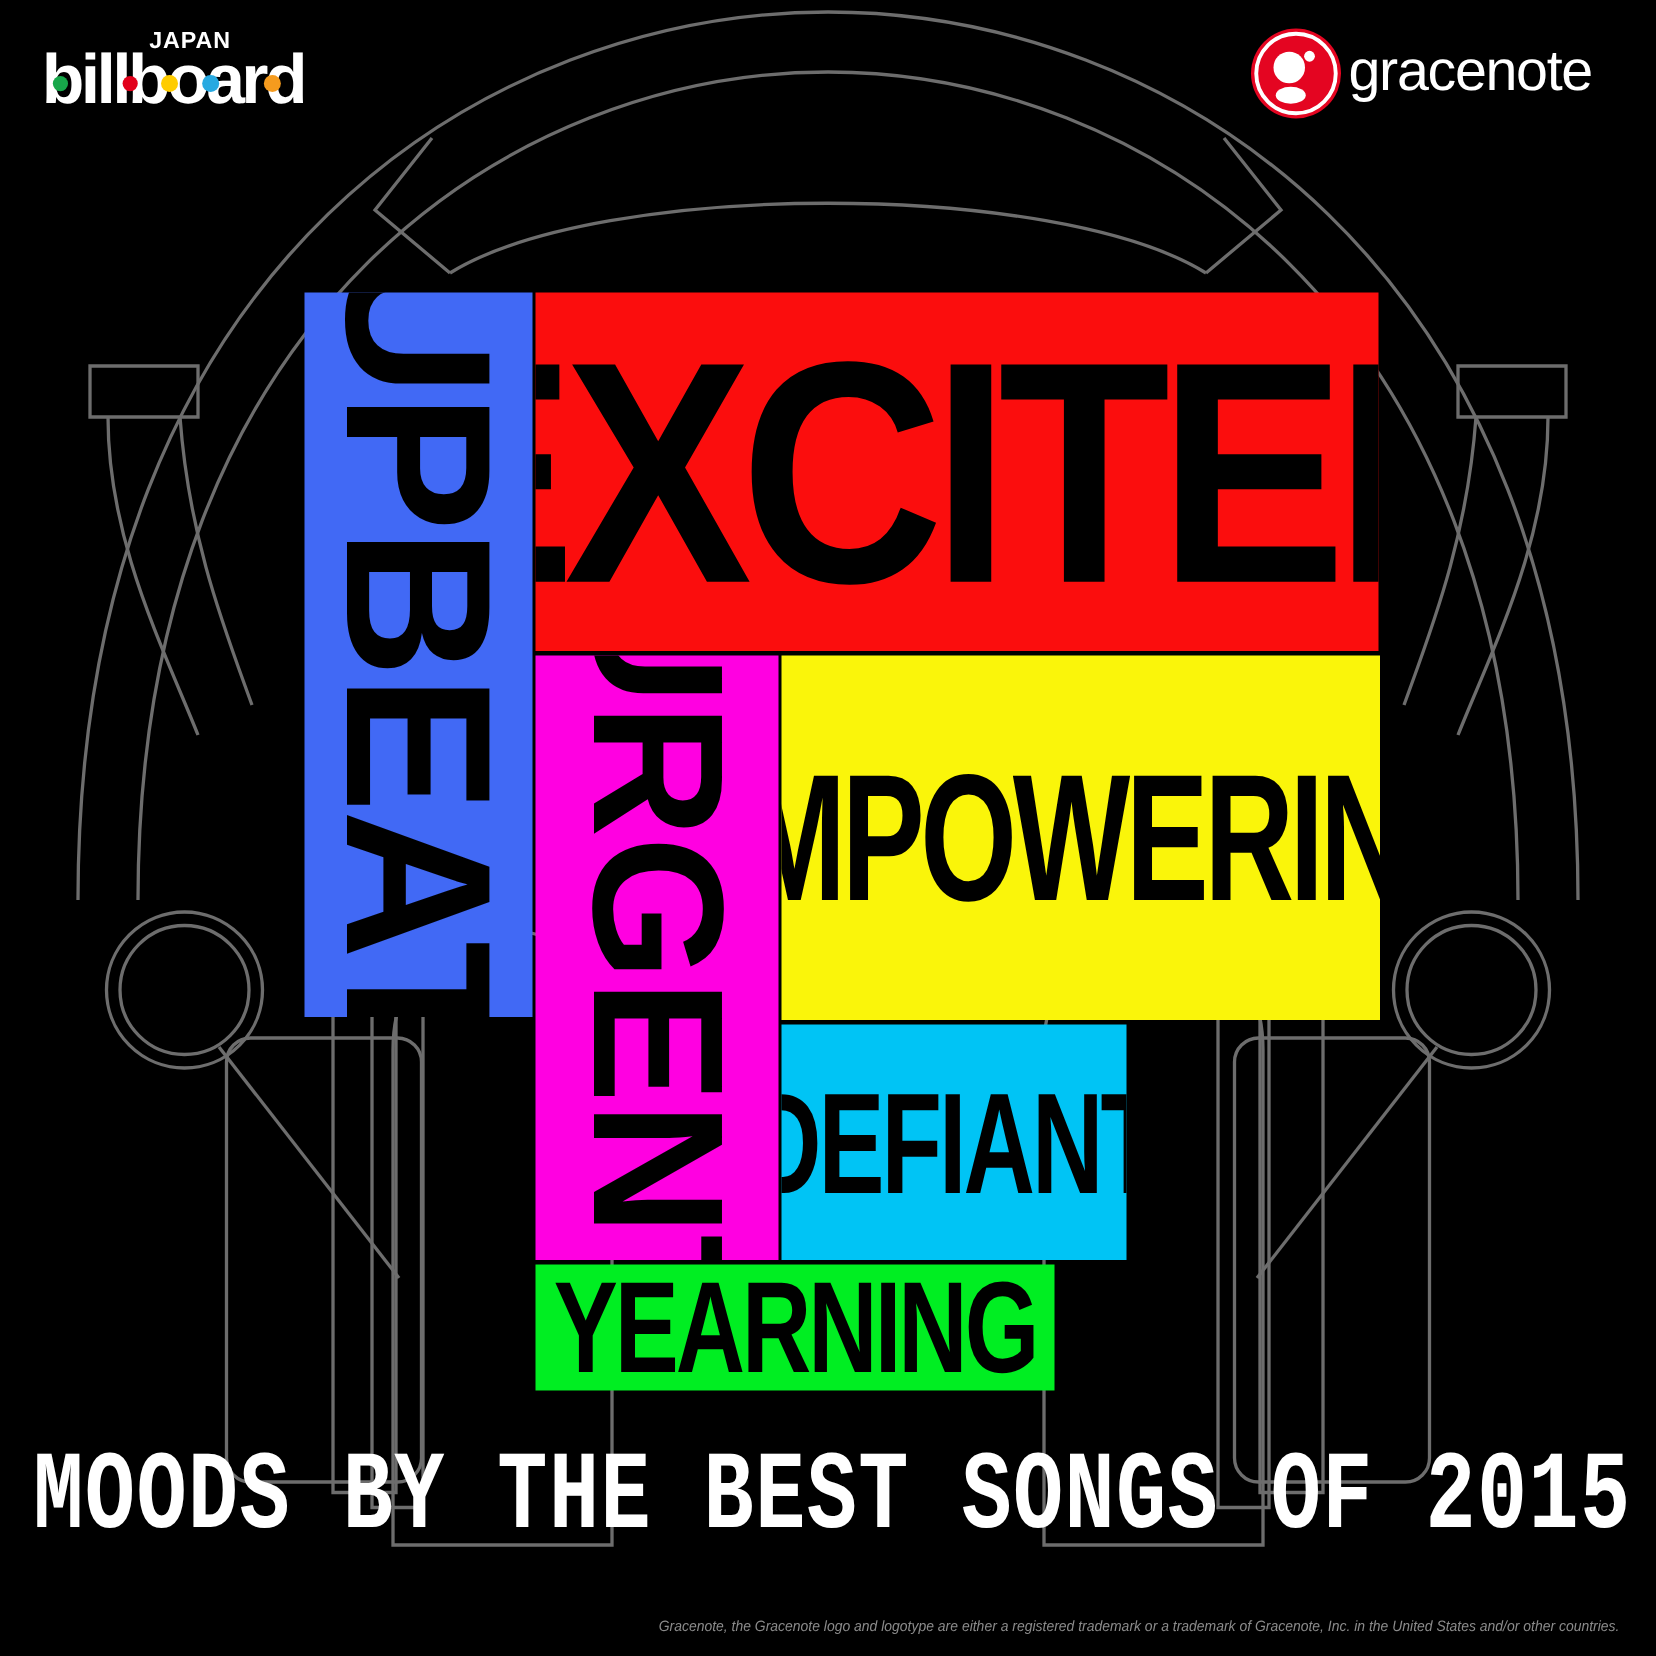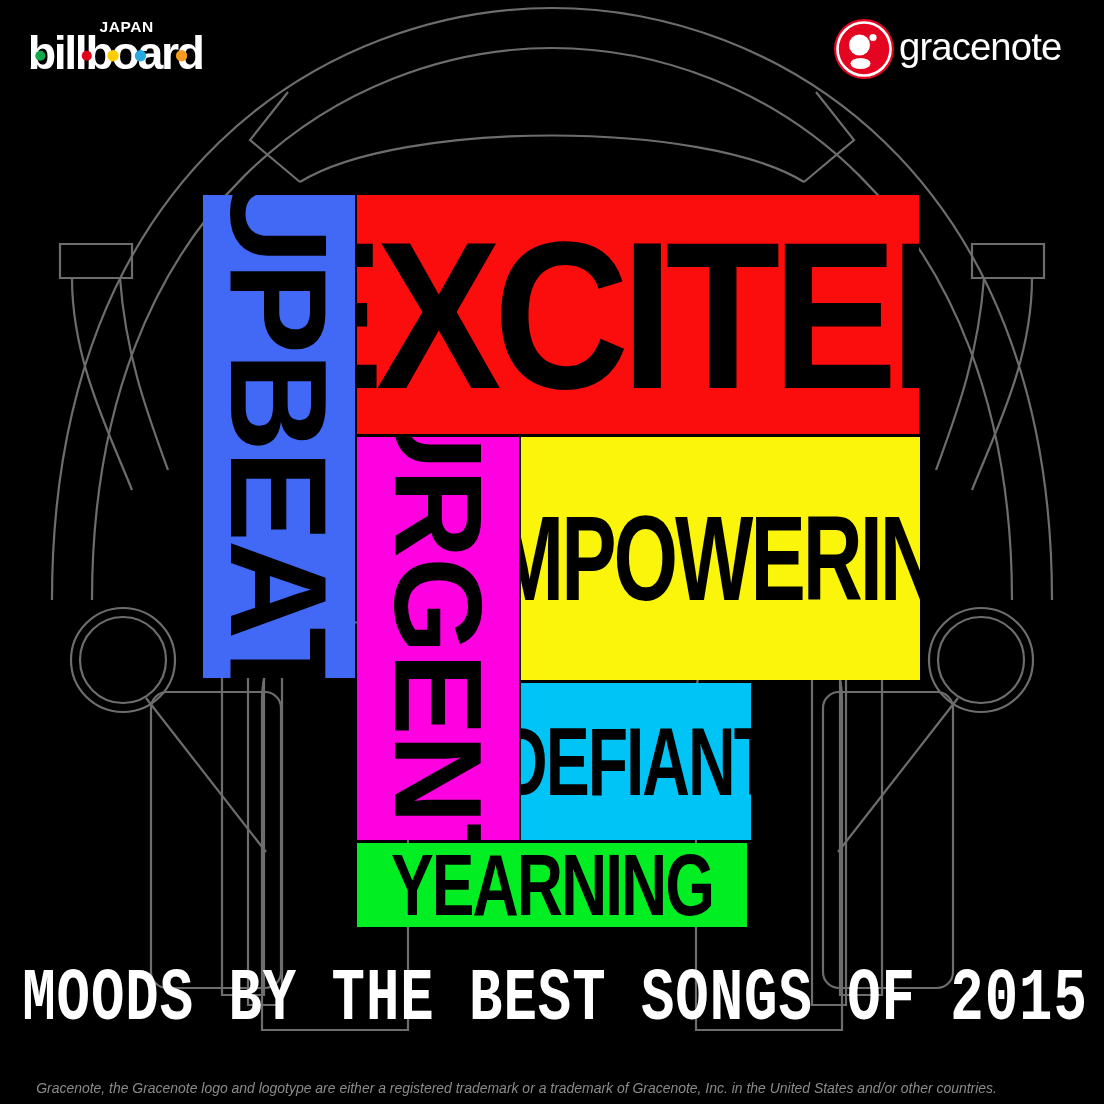--- a/index.html
+++ b/index.html
@@ -62,44 +62,44 @@
 
   
   #mood-empowering{left:521px;top:437px;width:399px;height:243px;}
   #mood-empowering span{font-size:83px;letter-spacing:-3px;transform:scaleY(1.45);}
 
   
   #mood-defiant{left:521px;top:683px;width:230px;height:157px;}
   #mood-defiant span{font-size:66px;letter-spacing:-2px;transform:scaleY(1.45);}
 
   
-  #mood-yearning{left:357px;top:843px;width:390px;height:84px;}
+  #mood-yearning{left:357px;top:843px;width:346px;height:84px;}
   #mood-yearning span{font-size:64px;letter-spacing:-2px;transform:scaleY(1.35);}
 
   
   #tagline{
     position:absolute;left:0;top:958px;width:1104px;
     text-align:center;
     color:#ffffff;
     font-family:Liberation Mono, monospace;
     font-weight:bold;
     font-size:58px;
     letter-spacing:1px;
     white-space:nowrap;
   }
   #tagline span{display:inline-block;transform:scaleY(1.28) scaleX(0.96);transform-origin:center top;}
 
   
   #legal{
     position:absolute;left:0;top:1079px;width:1104px;
-    text-align:left;
+    text-align:right;
     color:#8b8b8b;
     font-family:"Liberation Sans", sans-serif;
     font-style:italic;
-    font-size:15px;
+    font-size:10px;
     letter-spacing:0px;
     white-space:nowrap;
   }
   #legal span{display:inline-block;transform:scaleX(0.93);transform-origin:center center;}
 </style>
 </head>
 <body>
 
 <div id="poster" style="background: rgb(0, 0, 0);">
 

